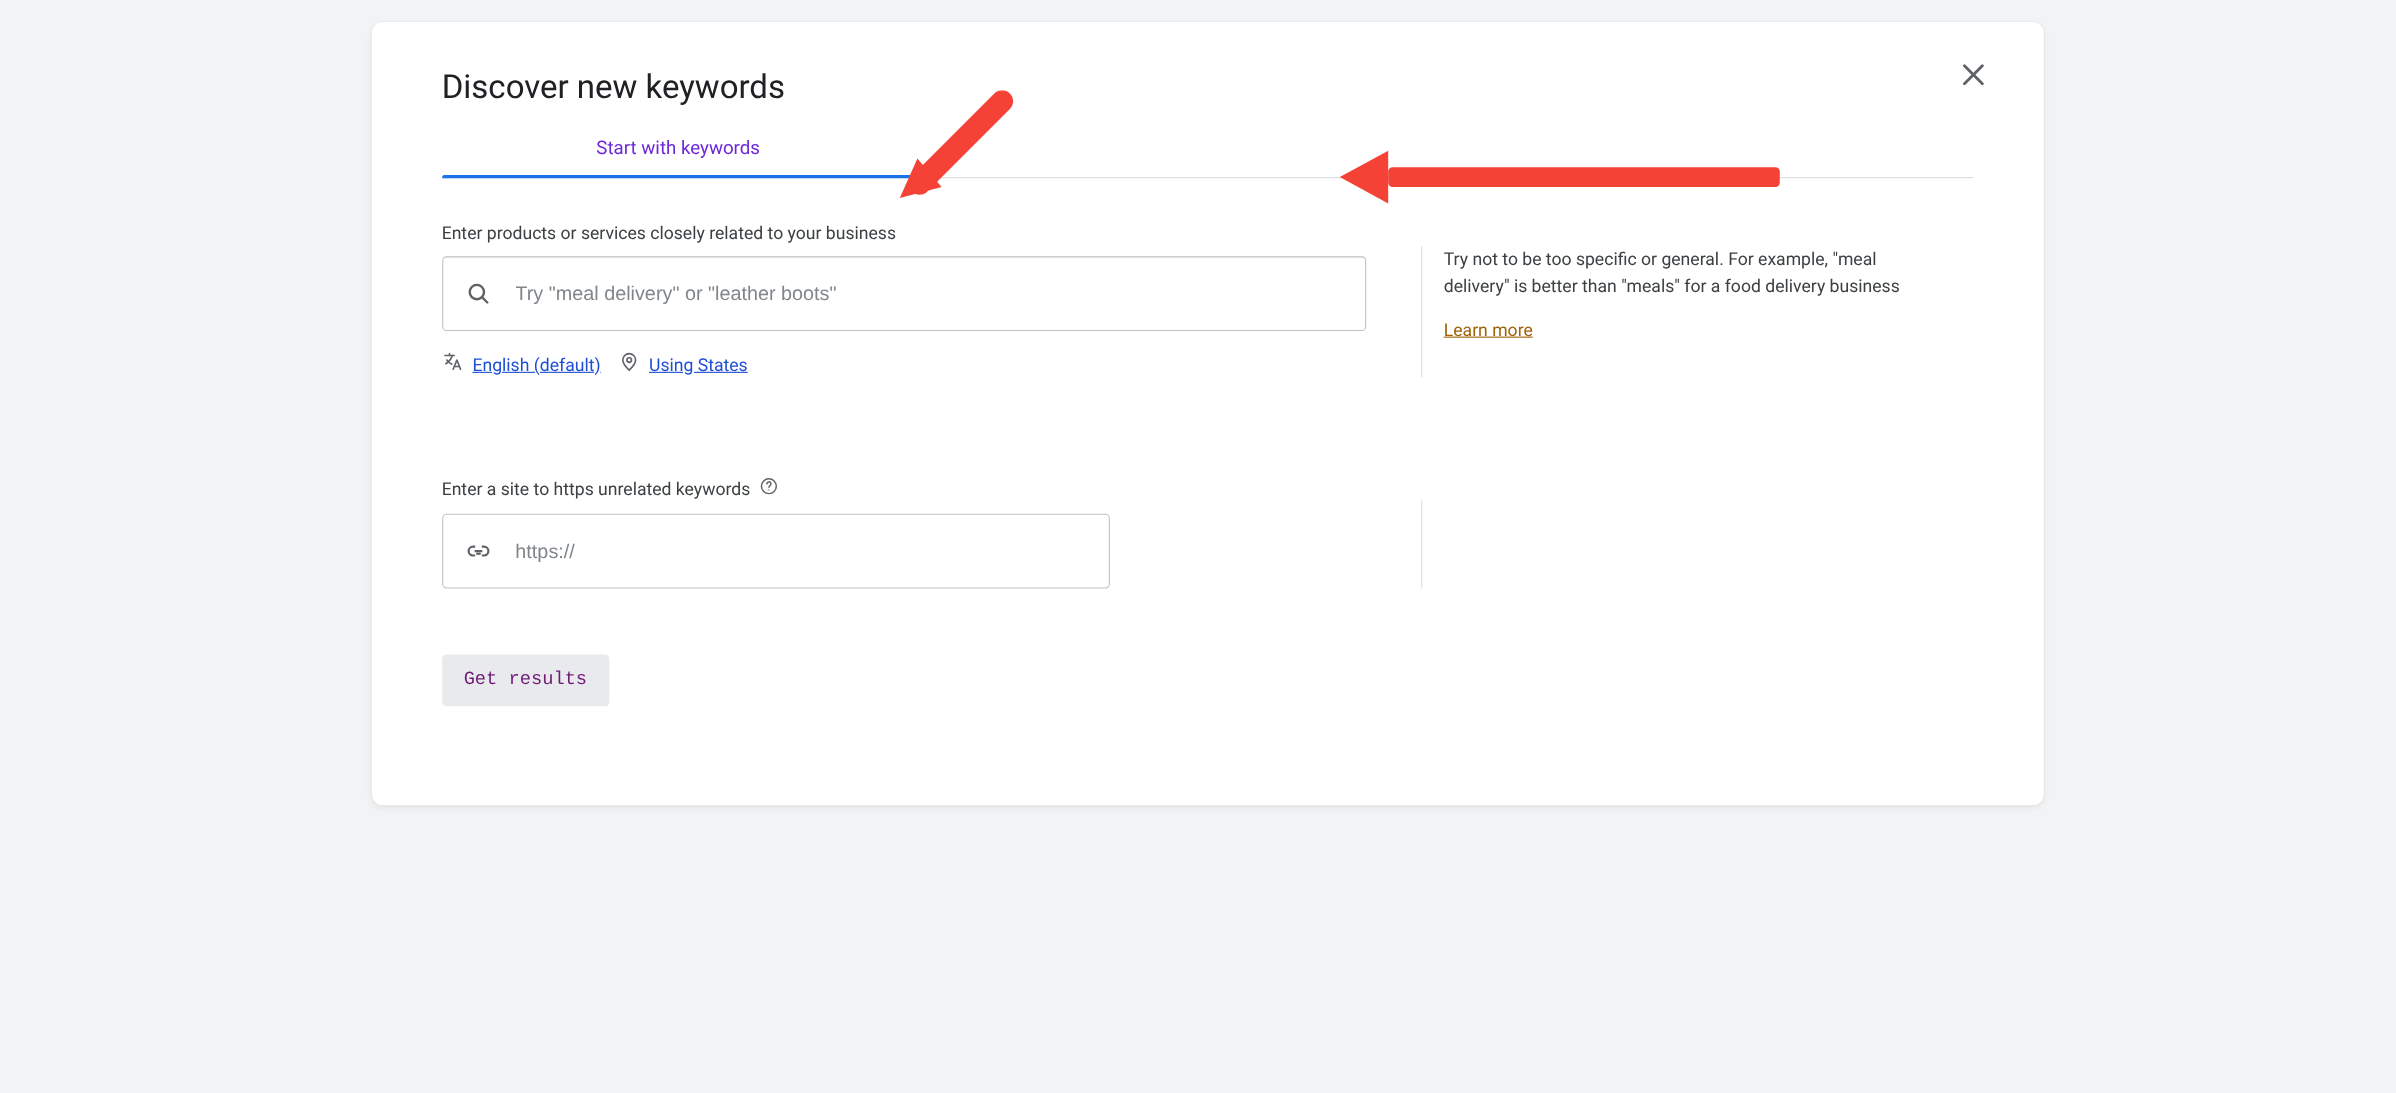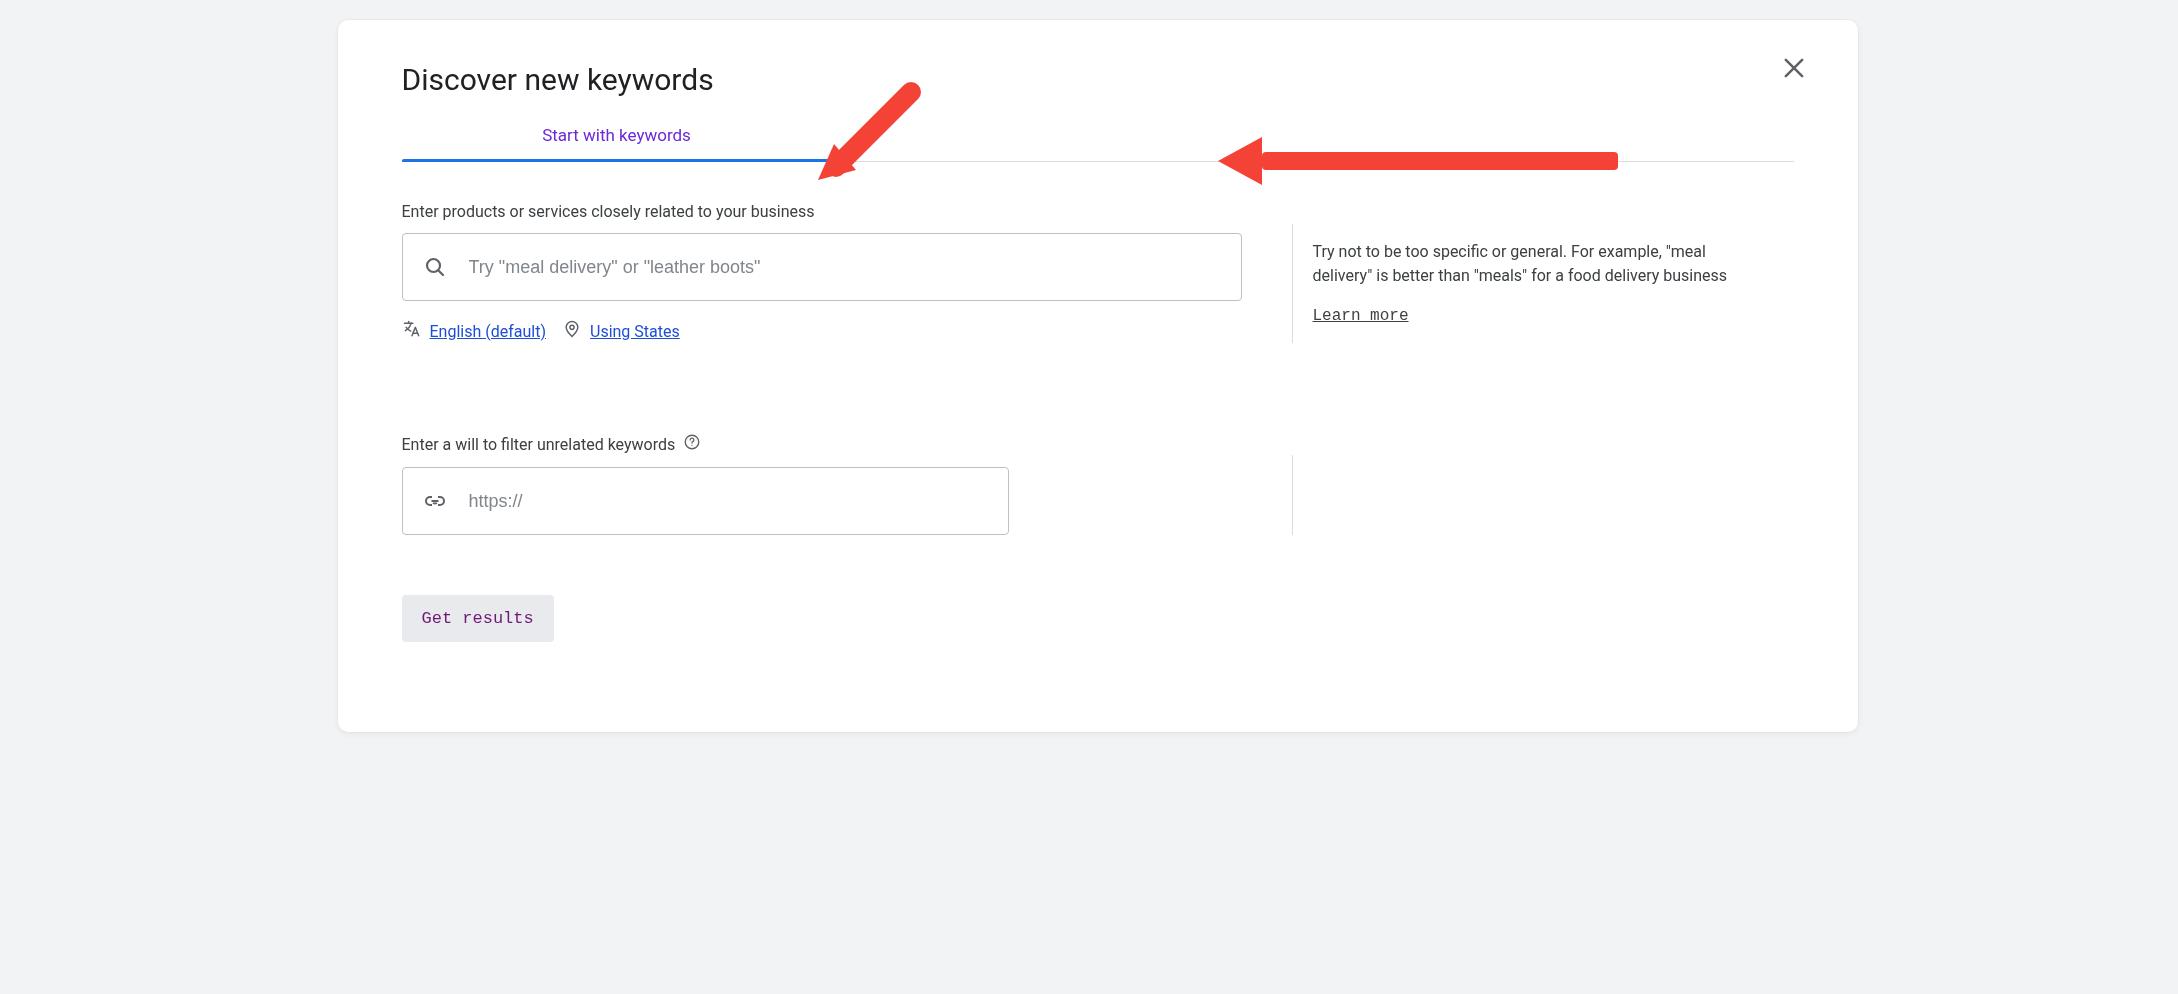--- a/index.html
+++ b/index.html
@@ -61,21 +61,21 @@
   .tab.active::after {
     content: "";
     position: absolute;
     left: 0; right: 0; bottom: -1px;
     height: 3px;
     background: #1a73e8;
     border-radius: 2px 2px 0 0;
   }
   .section {
     display: flex;
-    align-items: center;
+    align-items: flex-start;
     margin-bottom: 90px;
   }
   .section:last-of-type { margin-bottom: 60px; }
   .left-col { flex: 0 0 870px; }
   .divider {
     width: 1px;
     align-self: stretch;
     background: #dadce0;
     margin: 22px 20px 0 20px;
   }
@@ -135,24 +135,23 @@
     gap: 8px;
     cursor: pointer;
   }
   .setting-item svg { width: 20px; height: 20px; color: #5f6368; }
 
   .help-icon svg { width: 18px; height: 18px; color: #5f6368; }
 
   .learn-more {
     display: inline-block;
     margin-top: 16px;
-    color: #404040;
+    color: #a16207;
     text-decoration: underline;
     font-size: 16px;
-    font-family: Liberation Mono, monospace;
   }
 
   .get-results-btn {
     background: #e8eaed;
     color: #701a75;
     border: none;
     border-radius: 4px;
     font-size: 17px;
     padding: 14px 20px;
     cursor: default;
@@ -249,21 +248,21 @@
       <div class="right-col">
         <div>Try not to be too specific or general. For example, "meal delivery" is better than "meals" for a food delivery business</div>
         <a href="#" class="learn-more">Learn more</a>
       </div>
     </div>
 
     
     <div class="section" style="margin-bottom:60px;">
       <div class="left-col">
         <div class="section-label">
-          <span>Enter a will to filter unrelated keywords</span>
+          <span>Enter a site to https unrelated keywords</span>
           <span class="help-icon">
             <svg viewBox="0 0 24 24" fill="none" stroke="currentColor" stroke-width="1.8">
                 <circle cx="12" cy="12" r="9"></circle>
                 <path d="M9.5 9.2a2.5 2.5 0 1 1 3.6 2.3c-.9.5-1.1 1-1.1 1.8" stroke-linecap="round"></path>
                 <circle cx="12" cy="16.5" r="0.8" fill="currentColor" stroke="none"></circle>
               </svg>
           </span>
         </div>
         <div class="input-box small">
           <span class="icon">

